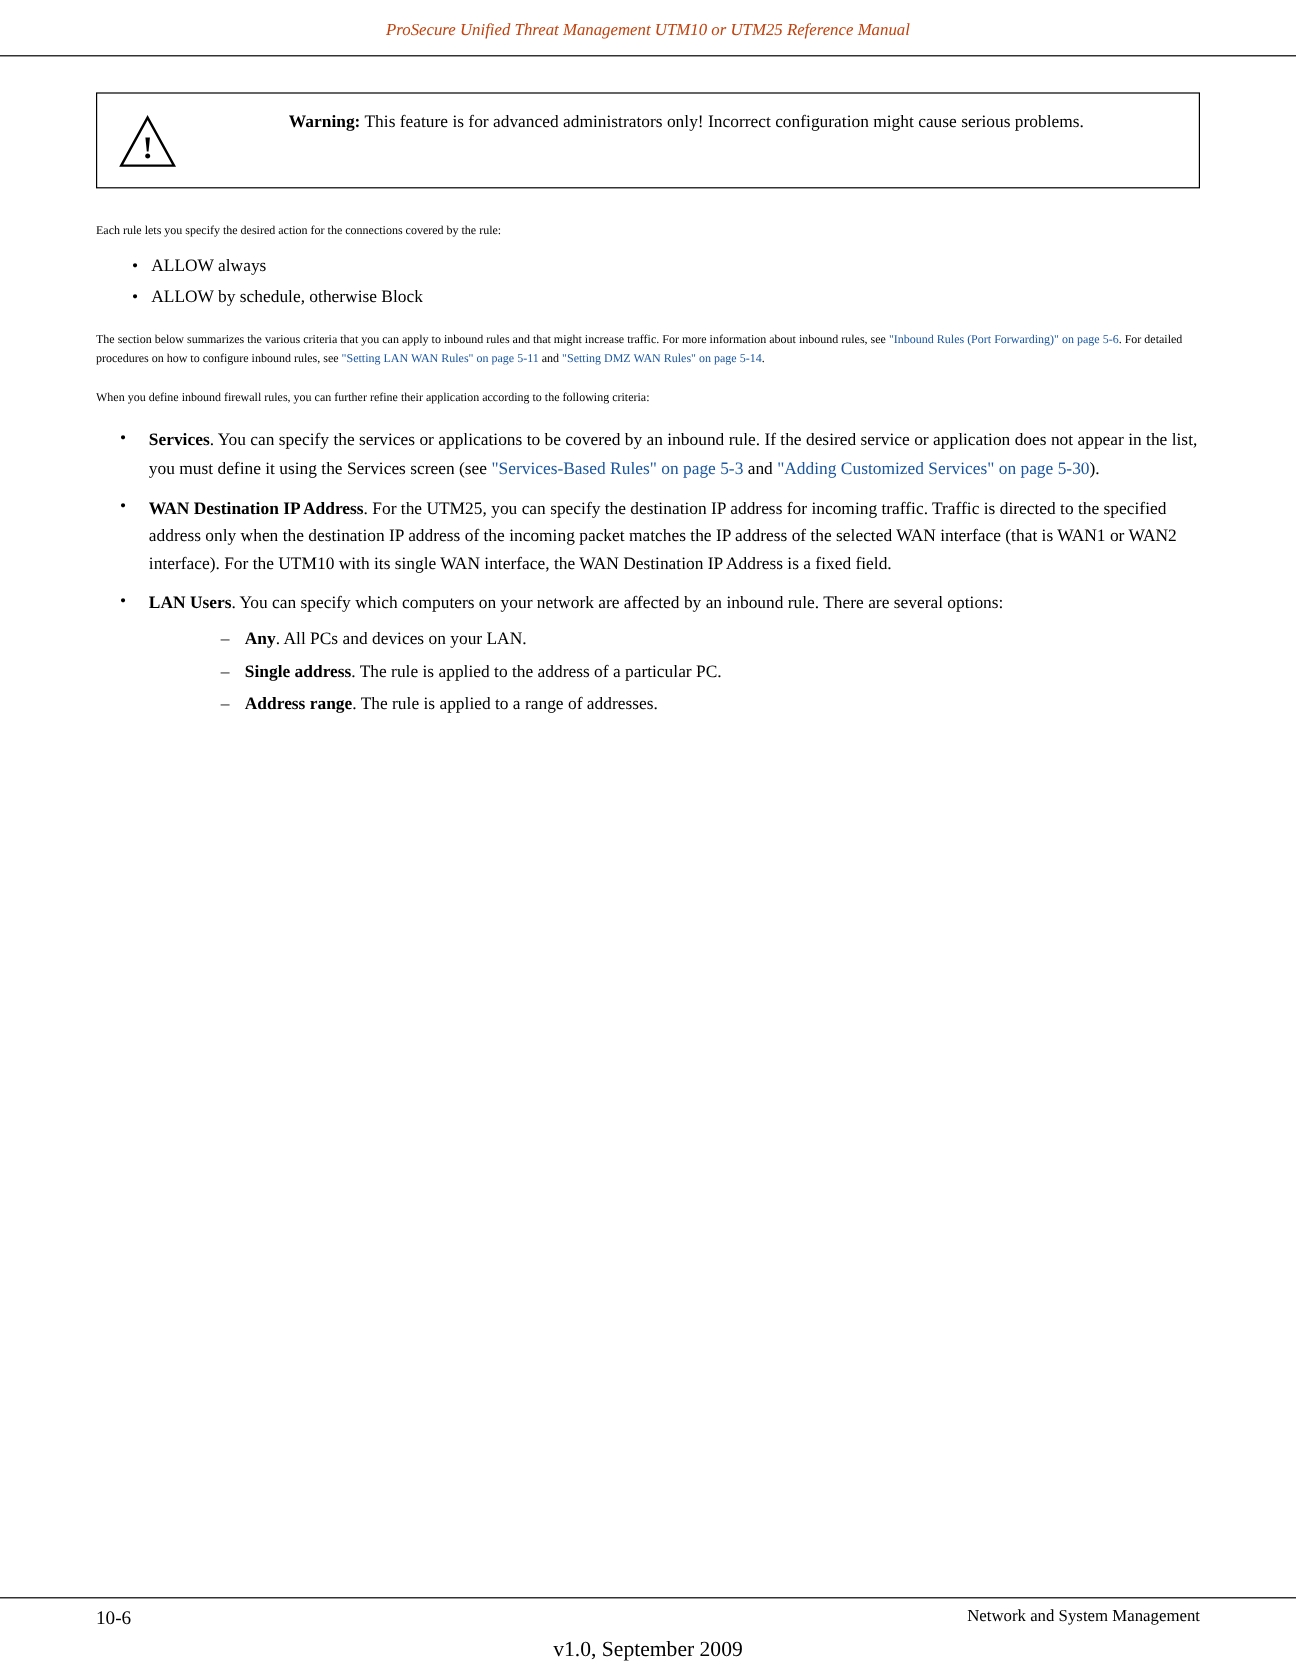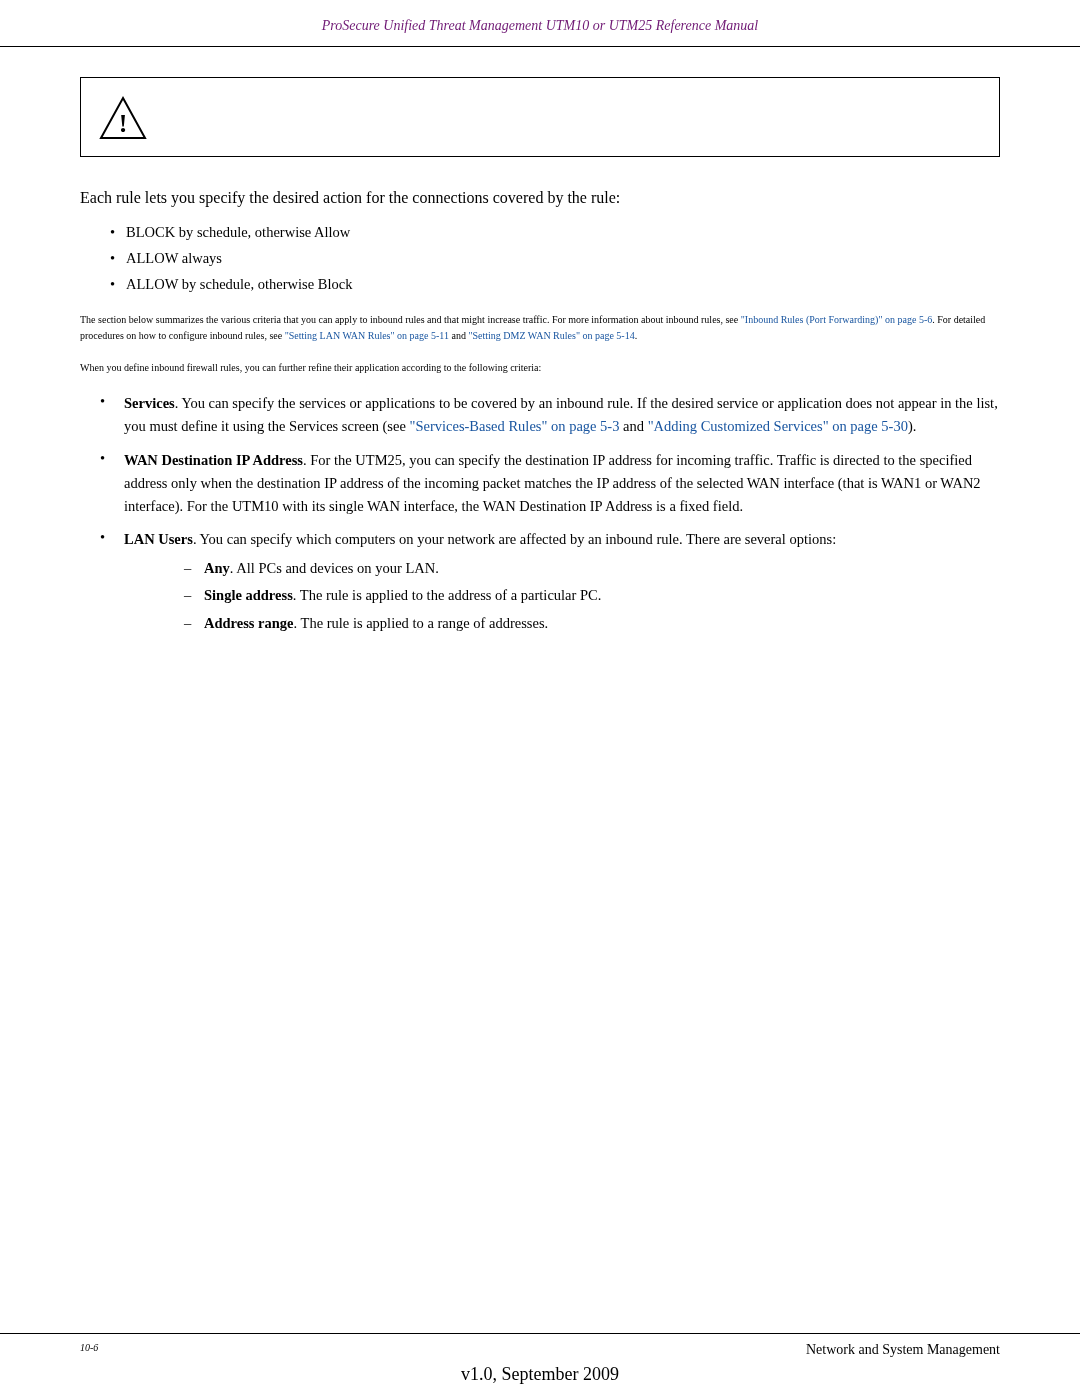--- a/index.html
+++ b/index.html
@@ -30,21 +30,21 @@
       padding: 18px 80px 12px 80px;
       border-bottom: 1.5px solid #000;
       display: flex;
       justify-content: center;
       align-items: center;
     }
 
     .header-text {
       font-style: italic;
       font-size: 14px;
-      color: #701a75;
+      color: #c2410c;
       text-align: center;
     }
 
     .content {
       padding: 30px 80px 20px 80px;
       flex: 1;
     }
 
     .warning-box {
       border: 1.5px solid #000;
@@ -68,21 +68,21 @@
       line-height: 1.5;
       text-align: center;
       flex: 1;
     }
 
     .warning-text strong {
       font-weight: bold;
     }
 
     .body-text {
-      font-size: 16px;
+      font-size: 10px;
       line-height: 1.6;
       margin-bottom: 10px;
     }
 
     .bullet-list {
       list-style: none;
       margin: 8px 0 16px 30px;
     }
 
     .bullet-list li {
@@ -123,22 +123,21 @@
       line-height: 1.6;
     }
 
     .nested-bullet-list li::before {
       content: "–";
       position: absolute;
       left: 0;
     }
 
     .footer-left {
-      font-size: 10px;
-      font-style: italic;
+      font-size: 16px;
     }
 
     .footer-right {
       font-size: 14px;
     }
 
     .footer-wrapper {
       border-top: 1.5px solid #000;
       margin-top: auto;
     }
@@ -191,26 +190,29 @@
 
   <div class="content">
 
     <div class="warning-box">
       <div class="warning-icon">
         <svg width="48" height="48" viewBox="0 0 48 48">
           <polygon points="24,4 46,44 2,44" fill="white" stroke="#000" stroke-width="2"></polygon>
           <text x="24" y="38" text-anchor="middle" font-size="26" font-weight="bold" fill="#000">!</text>
         </svg>
       </div>
+      <div class="warning-text">
+        <strong>Warning:</strong>
+        <span> This feature is for advanced administrators only! Incorrect configuration might cause serious problems.</span>
+      </div>
     </div>
 
     <p class="body-text">Each rule lets you specify the desired action for the connections covered by the rule:</p>
 
     <ul class="bullet-list">
-      <li>BLOCK by schedule, otherwise Allow</li>
       <li>ALLOW always</li>
       <li>ALLOW by schedule, otherwise Block</li>
     </ul>
 
     <p class="section-para">
       <span>The section below summarizes the various criteria that you can apply to inbound rules and that might increase traffic. For more information about inbound rules, see </span><a class="link">"Inbound Rules (Port Forwarding)" on page 5-6</a><span>. For detailed procedures on how to configure inbound rules, see </span><a class="link">"Setting LAN WAN Rules" on page 5-11</a><span> and </span><a class="link">"Setting DMZ WAN Rules" on page 5-14</a><span>.</span>
     </p>
 
     <p class="section-para">When you define inbound firewall rules, you can further refine their application according to the following criteria:</p>
 

